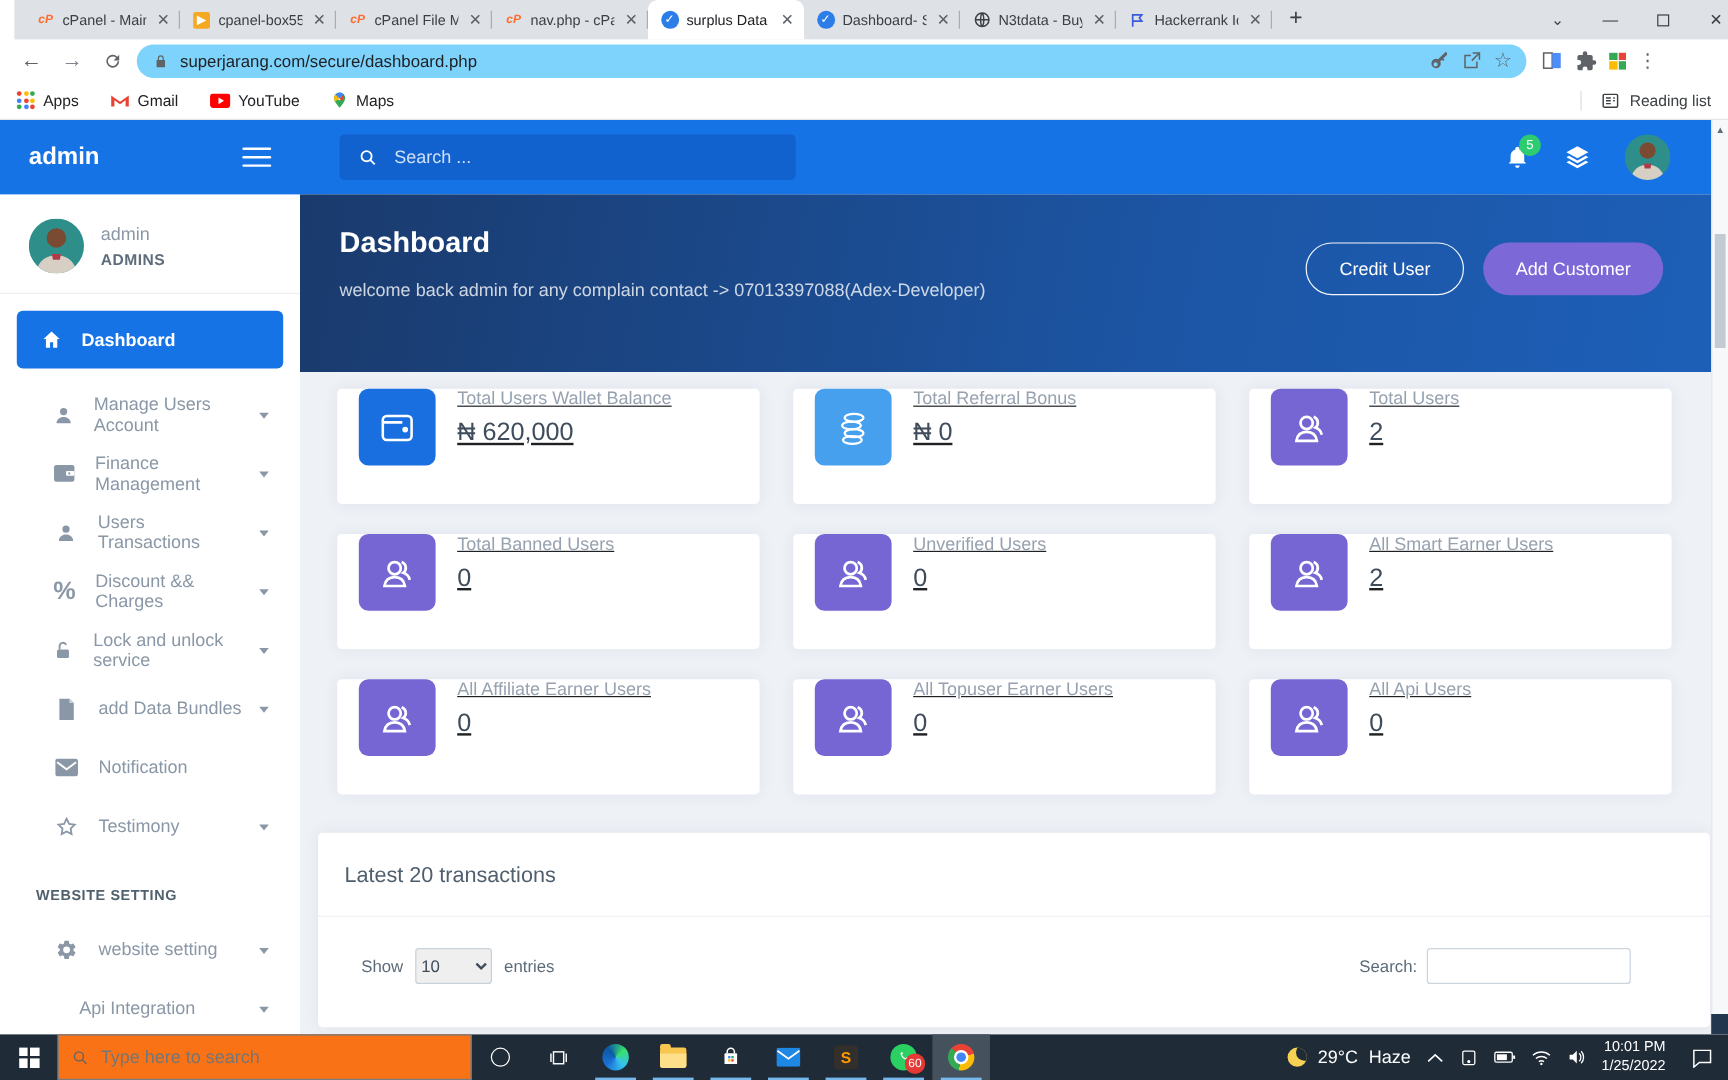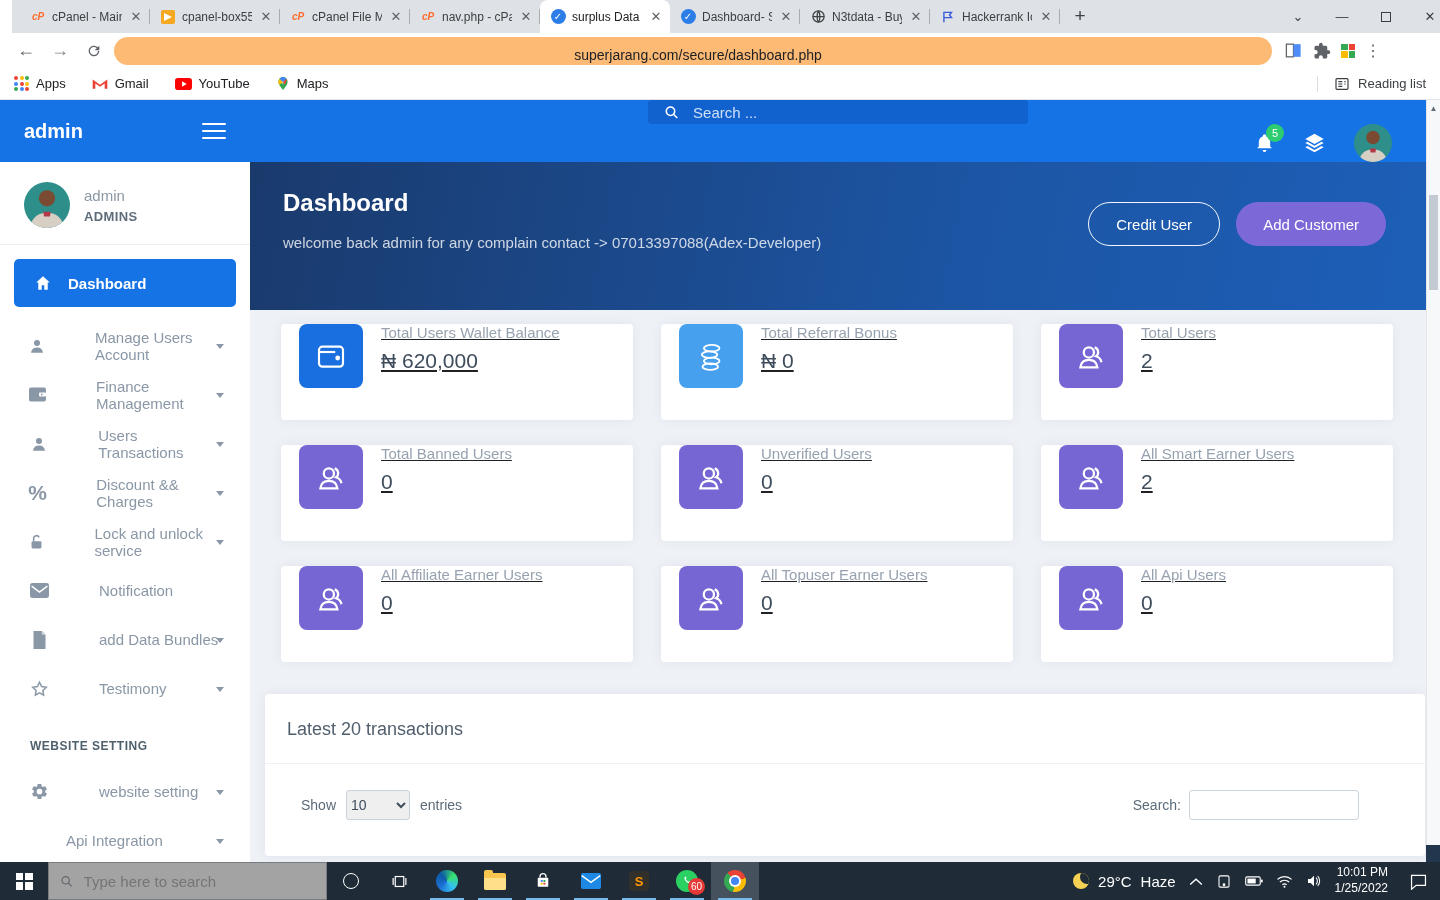--- a/index.html
+++ b/index.html
@@ -19,21 +19,21 @@
   .fav-pma { width:14px; height:14px; background:#f6a821; border-radius:2px; position:relative; }
   .fav-pma::after { content:""; position:absolute; left:3px; top:3px; border-left:8px solid #fff; border-top:4px solid transparent; border-bottom:4px solid transparent; }
   .fav-check { width:15px; height:15px; border-radius:50%; background:#2d7de9; color:#fff; font-size:10px; line-height:15px; text-align:center; }
   .newtab { width:28px; height:28px; margin:0 0 2px 6px; border-radius:50%; font-size:19px; color:#3c4043; text-align:center; line-height:26px; }
   .winctl { margin-left:auto; display:flex; align-self:stretch; align-items:center; }
   .winbtn { width:44px; height:33px; display:flex; align-items:center; justify-content:center; color:#3c4043; font-size:13px; }
   .maxi { width:10px; height:10px; border:1px solid #3c4043; }
 
   .toolbar { position:absolute; top:33px; left:0; width:1440px; height:35px; background:#fff; display:flex; align-items:center; padding:0 12px; gap:6px; }
   .navbtn { width:28px; height:28px; display:flex; align-items:center; justify-content:center; font-size:18px; color:#5f6368; }
-  .omnibox { width:1158px; height:28px; background:#fdba74; border-radius:14px; display:flex; align-items:center; padding:0 4px 0 14px; gap:10px; font-size:14px; color:#202124;flex-direction:column; }
+  .omnibox { width:1158px; height:28px; background:#7dd3fc; border-radius:14px; display:flex; align-items:center; padding:0 4px 0 14px; gap:10px; font-size:14px; color:#202124; }
   .omni-right { margin-left:auto; display:flex; align-items:center; gap:10px; padding-right:8px; color:#5f6368; }
   .tool-right { display:flex; align-items:center; gap:10px; margin-left:6px; color:#5f6368; }
 
   .bookmarks { position:absolute; top:68px; left:0; width:1440px; height:32px; background:#fff; border-bottom:1px solid #e4e7ea; display:flex; align-items:center; padding:0 14px; font-size:13px; color:#202124; }
   .bk { display:flex; align-items:center; gap:7px; margin-right:26px; }
   .grid9 { width:15px; height:15px; display:grid; grid-template-columns:repeat(3,1fr); gap:1.5px; }
   .grid9 i { border-radius:50%; }
   .read-wrap { margin-left:auto; display:flex; align-items:center; gap:8px; border-left:1px solid #dadce0; padding-left:16px; color:#3c4043; }
 
   
@@ -45,29 +45,29 @@
   .brand { color:#fff; font-size:20px; font-weight:bold; }
   .hamburger span { display:block; width:24px; height:2.6px; background:#fff; border-radius:2px; margin:4.6px 0; }
   .profile { display:flex; align-items:center; gap:14px; padding:20px 24px 16px; }
   .avatar { border-radius:50%; overflow:hidden; flex:none; }
   .av44 { width:46px; height:46px; }
   .av36 { width:38px; height:38px; }
   .p-name { color:#8b98a5; font-size:15px; }
   .p-role { color:#5f6d7b; font-size:13px; font-weight:bold; letter-spacing:.4px; margin-top:5px; }
   .side-divider { height:1px; background:#eceff2; }
   .active-item { margin:14px; height:48px; background:#1673e6; border-radius:5px; color:#fff; display:flex; align-items:center; gap:16px; padding:0 20px; font-size:15px; font-weight:bold; }
-  .menu-item { height:49px; display:flex; align-items:center; padding:0 28px; color:#8a97a6; font-size:15px; position:relative;gap:33px; }
+  .menu-item { height:49px; display:flex; align-items:center; padding:0 44px; color:#8a97a6; font-size:15px; position:relative; }
   .mi-icon { width:22px; margin-right:16px; color:#8a97a6; display:flex; justify-content:center; font-weight:bold; }
   .caret { position:absolute; right:26px; top:50%; margin-top:-2px; width:0; height:0; border-left:4.5px solid transparent; border-right:4.5px solid transparent; border-top:5px solid #8a97a6; }
   .section-label { padding:26px 30px 14px; font-size:12px; font-weight:bold; color:#50616e; letter-spacing:.5px; }
   .indent { padding-left:66px; }
 
   
   .main { position:absolute; left:250px; top:0; width:1190px; height:762px; }
-  .navbar { height:62px; background:#1673e6; display:flex; align-items:center; padding:0 48px 0 33px;flex-direction:column; }
+  .navbar { height:62px; background:#1673e6; display:flex; align-items:center; padding:0 48px 0 33px; }
   .searchpill { width:380px; height:38px; background:#1161cf; border-radius:4px; display:flex; align-items:center; gap:14px; padding:0 16px; }
   .searchpill input { background:transparent; border:none; outline:none; color:#e8efff; font-size:15px; width:100%; font-family:inherit; }
   .searchpill input::placeholder { color:#cfe0f7; }
   .nav-right { margin-left:auto; display:flex; align-items:center; gap:28px; }
   .bell-wrap { position:relative; }
   .nbadge { position:absolute; top:-8px; right:-9px; width:18px; height:18px; background:#2ecc71; border-radius:50%; color:#fff; font-size:11px; display:flex; align-items:center; justify-content:center; }
 
   .hero { height:148px; background:linear-gradient(100deg,#1a3a6c 0%, #1c55a4 60%, #1d5fb8 100%); padding:0 33px; position:relative; }
   .hero-title { padding-top:27px; color:#fff; font-size:24px; font-weight:bold; }
   .hero-sub { margin-top:17px; color:rgba(255,255,255,.78); font-size:15px; }
@@ -95,21 +95,21 @@
   .scrollbar { position:absolute; right:0; top:0; width:14px; height:762px; background:#f7f8f9; border-left:1px solid #e4e6e8; }
   .sb-up { position:absolute; top:4px; left:0; width:13px; text-align:center; color:#606b76; font-size:8px; }
   .sb-thumb { position:absolute; top:95px; left:2px; width:9px; height:95px; background:#c3cad1; }
   .sb-dark { position:absolute; bottom:0; left:-1px; width:15px; height:17px; background:#22374d; }
 
   
   .taskbar { position:absolute; top:862px; left:0; width:1440px; height:38px; background:#1f2b37; display:flex; align-items:stretch; color:#fff; }
   .tb-cell { width:48px; display:flex; align-items:center; justify-content:center; position:relative; flex:none; }
   .tb-cell.open::after { content:""; position:absolute; bottom:0; left:7px; right:7px; height:2.5px; background:#76b9ed; }
   .tb-cell.active-app { background:#45515c; }
-  .tb-search { width:279px; background:#a3a3a3; border:1px solid #777c81; display:flex; align-items:center; gap:10px; padding:0 11px; flex:none; }
+  .tb-search { width:345px; background:#f97316; border:1px solid #777c81; display:flex; align-items:center; gap:10px; padding:0 11px; flex:none; }
   .tb-search input { border:none; outline:none; font-size:15px; color:#444; width:100%; font-family:inherit; background:transparent; }
   .tb-right { margin-left:auto; display:flex; align-items:center; gap:13px; padding-right:12px; }
   .clock { text-align:right; font-size:12px; line-height:1.3; }
   .winlogo { width:17px; height:17px; display:grid; grid-template-columns:1fr 1fr; gap:1.5px; }
   .winlogo i { background:#fff; }
   .folder-ic { width:22px; height:17px; background:#f9c74f; border-radius:2px; position:relative; }
   .folder-ic::before { content:""; position:absolute; top:-3px; left:0; width:9px; height:4px; background:#f9c74f; border-radius:2px 2px 0 0; }
   .folder-ic::after { content:""; position:absolute; left:0; bottom:0; width:22px; height:12px; background:#ffe08a; border-radius:0 0 2px 2px; }
   .edge-ic { width:22px; height:22px; border-radius:50%; background:conic-gradient(from 140deg,#35c1f1,#1b6fd4,#0c59a4,#38e06e,#35c1f1); }
   .subl-ic { width:20px; height:20px; background:#332f2b; border-radius:3px; color:#ff9800; font-weight:bold; font-size:13px; display:flex; align-items:center; justify-content:center; }
@@ -359,36 +359,36 @@
           <svg width="17" height="18" viewBox="0 0 24 24">
             <path d="M8 11V7a4 4 0 0 1 7.7-1.5" fill="none" stroke="currentColor" stroke-width="2.2"></path>
             <rect x="5" y="11" width="14" height="10" rx="1.8" fill="currentColor"></rect>
           </svg>
         </span>
       <span>Lock and unlock service</span>
       <span class="caret"></span>
     </div>
     <div class="menu-item">
       <span class="mi-icon">
+          <svg width="15" height="18" viewBox="0 0 20 24" fill="currentColor">
+            <path d="M2 0h11l5 5v19H2z"></path>
+            <path d="M13 0v5h5z" fill="#c9d1d9"></path>
+          </svg>
+        </span>
+      <span>add Data Bundles</span>
+      <span class="caret"></span>
+    </div>
+    <div class="menu-item">
+      <span class="mi-icon">
           <svg width="19" height="15" viewBox="0 0 24 19" fill="currentColor">
             <rect width="24" height="19" rx="3"></rect>
             <path d="M2 4l10 7.5L22 4" fill="none" stroke="#fff" stroke-width="2"></path>
           </svg>
         </span>
       <span>Notification</span>
-    </div>
-    <div class="menu-item">
-      <span class="mi-icon">
-          <svg width="15" height="18" viewBox="0 0 20 24" fill="currentColor">
-            <path d="M2 0h11l5 5v19H2z"></path>
-            <path d="M13 0v5h5z" fill="#c9d1d9"></path>
-          </svg>
-        </span>
-      <span>add Data Bundles</span>
-      <span class="caret"></span>
     </div>
     <div class="menu-item">
       <span class="mi-icon">
           <svg width="19" height="18" viewBox="0 0 24 24" fill="none" stroke="currentColor" stroke-width="2">
             <path d="M12 3l2.8 5.7 6.2.9-4.5 4.3 1 6.2-5.5-2.9-5.5 2.9 1-6.2L3 9.6l6.2-.9z"></path>
           </svg>
         </span>
       <span>Testimony</span>
       <span class="caret"></span>
     </div>

